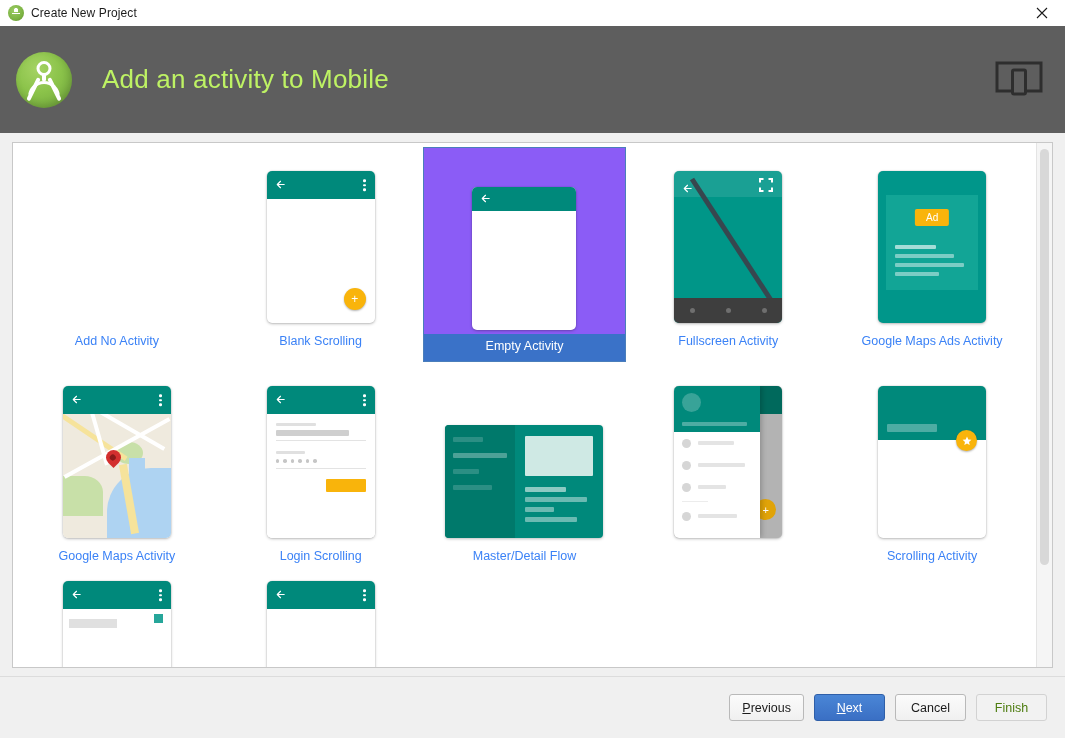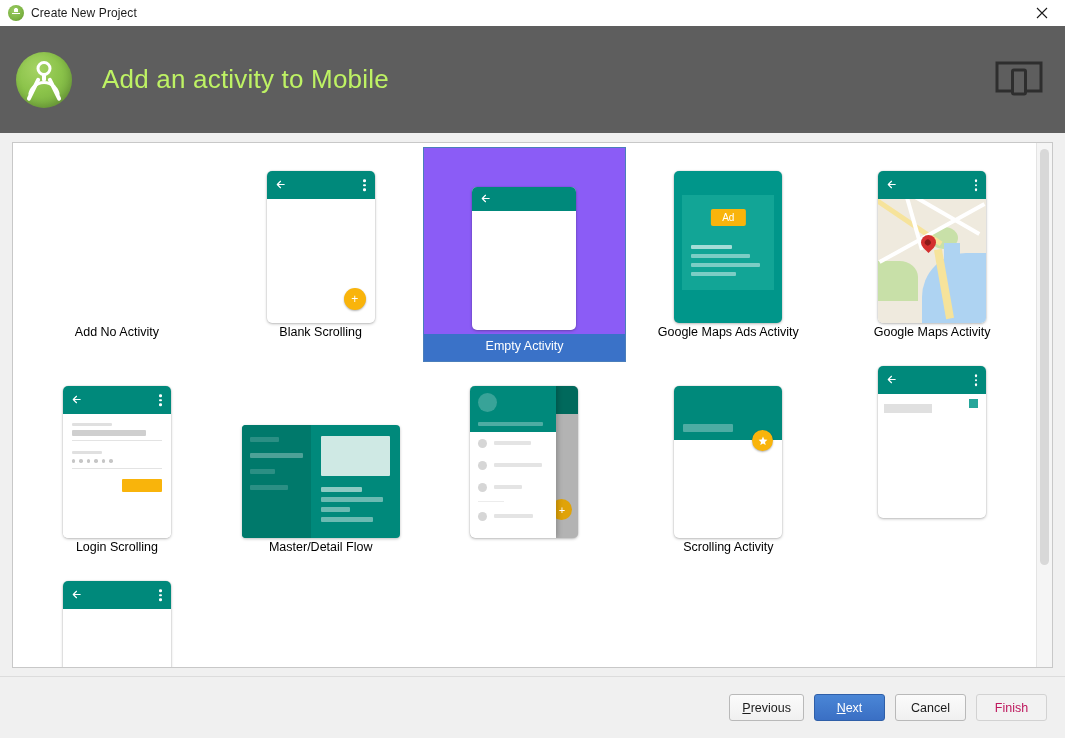--- a/index.html
+++ b/index.html
@@ -105,21 +105,21 @@
     display: flex; flex-direction: column; align-items: center;
     justify-content: flex-start;
     position: relative;
     padding-top: 4px;
   }
   .cell .thumb-area {
     height: 172px; width: 100%;
     display: flex; align-items: flex-end; justify-content: center;
   }
   .cell .cap {
-    font-size: 12.5px; color: #000000;
+    margin-top: 9px; font-size: 12.5px; color: #3b82f6;
     text-align: center; padding: 3px 10px; line-height: 1.1;
     white-space: nowrap;
   }
   .cell.selected {
     border: 1px solid #4a7ebb;
     background: #8b5cf6;
   }
   .cell.selected .cap {
     background: #3a72c8; color: #ffffff;
     width: 100%; padding: 6px 0 7px 0; margin-top: auto;
@@ -294,21 +294,21 @@
     background: linear-gradient(to bottom, #fbfbfb, #f0f0f0);
     border: 1px solid #b9b9b9; border-radius: 3px;
     color: #1b1b1b; display: flex; align-items: center; justify-content: center;
     padding: 0 12px;
   }
   .btn.primary {
     background: linear-gradient(to bottom, #4a86d6, #3a6fc4);
     border-color: #2f5fa8; color: #ffffff;
   }
   .btn.disabled {
-    color: #be185d; background: #f2f2f2; border-color: #d2d2d2;
+    color: #4d7c0f; background: #f2f2f2; border-color: #d2d2d2;
   }
   .btn u { text-decoration: underline; }
 </style>
 </head>
 <body>
 
 <div class="titlebar">
   <div class="titlebar-icon"></div>
   <div class="titlebar-title">Create New Project</div>
   <div class="titlebar-close">
@@ -376,20 +376,48 @@
                   <svg width="11" height="11" viewBox="0 0 12 12">
                       <path d="M10 6 H3 M6 2.5 L2.5 6 L6 9.5" stroke="#fff" stroke-width="1.3" fill="none" stroke-linecap="round" stroke-linejoin="round"></path>
                     </svg>
                 </span>
               </div>
             </div>
           </div>
           <div class="cap">Empty Activity</div>
         </div>
 
+        <div class="cell">
+          <div class="thumb-area">
+            <div class="phone fullscreen">
+              <div class="fs-top"></div>
+              <div class="fs-diag">
+                <svg width="108" height="152" viewBox="0 0 108 152">
+                    <path d="M18 8 L104 140" stroke="#37474f" stroke-width="5" fill="none"></path>
+                  </svg>
+              </div>
+              <span class="back" style="position:absolute;left:8px;top:9px;">
+                <svg width="11" height="11" viewBox="0 0 12 12">
+                    <path d="M10 6 H3 M6 2.5 L2.5 6 L6 9.5" stroke="#fff" stroke-width="1.3" fill="none" stroke-linecap="round" stroke-linejoin="round"></path>
+                  </svg>
+              </span>
+              <span class="fs-expand">
+                <svg width="14" height="14" viewBox="0 0 14 14">
+                  <path d="M1 4.5 V1 H4.5 M9.5 1 H13 V4.5 M13 9.5 V13 H9.5 M4.5 13 H1 V9.5" stroke="#fff" stroke-width="2" fill="none"></path>
+                </svg>
+              </span>
+              <div class="fs-nav">
+                  <i></i>
+                  <i></i>
+                  <i></i>
+                </div>
+            </div>
+          </div>
+          <div class="cap">Fullscreen Activity</div>
+        </div>
 
         <div class="cell">
           <div class="thumb-area">
             <div class="phone admob">
               <div class="admob-card">
                 <div class="ad-badge">Ad</div>
                 <div class="ad-lines">
                   <span class="s1"></span>
                     <span class="s2"></span>
                     <span class="s3"></span>

